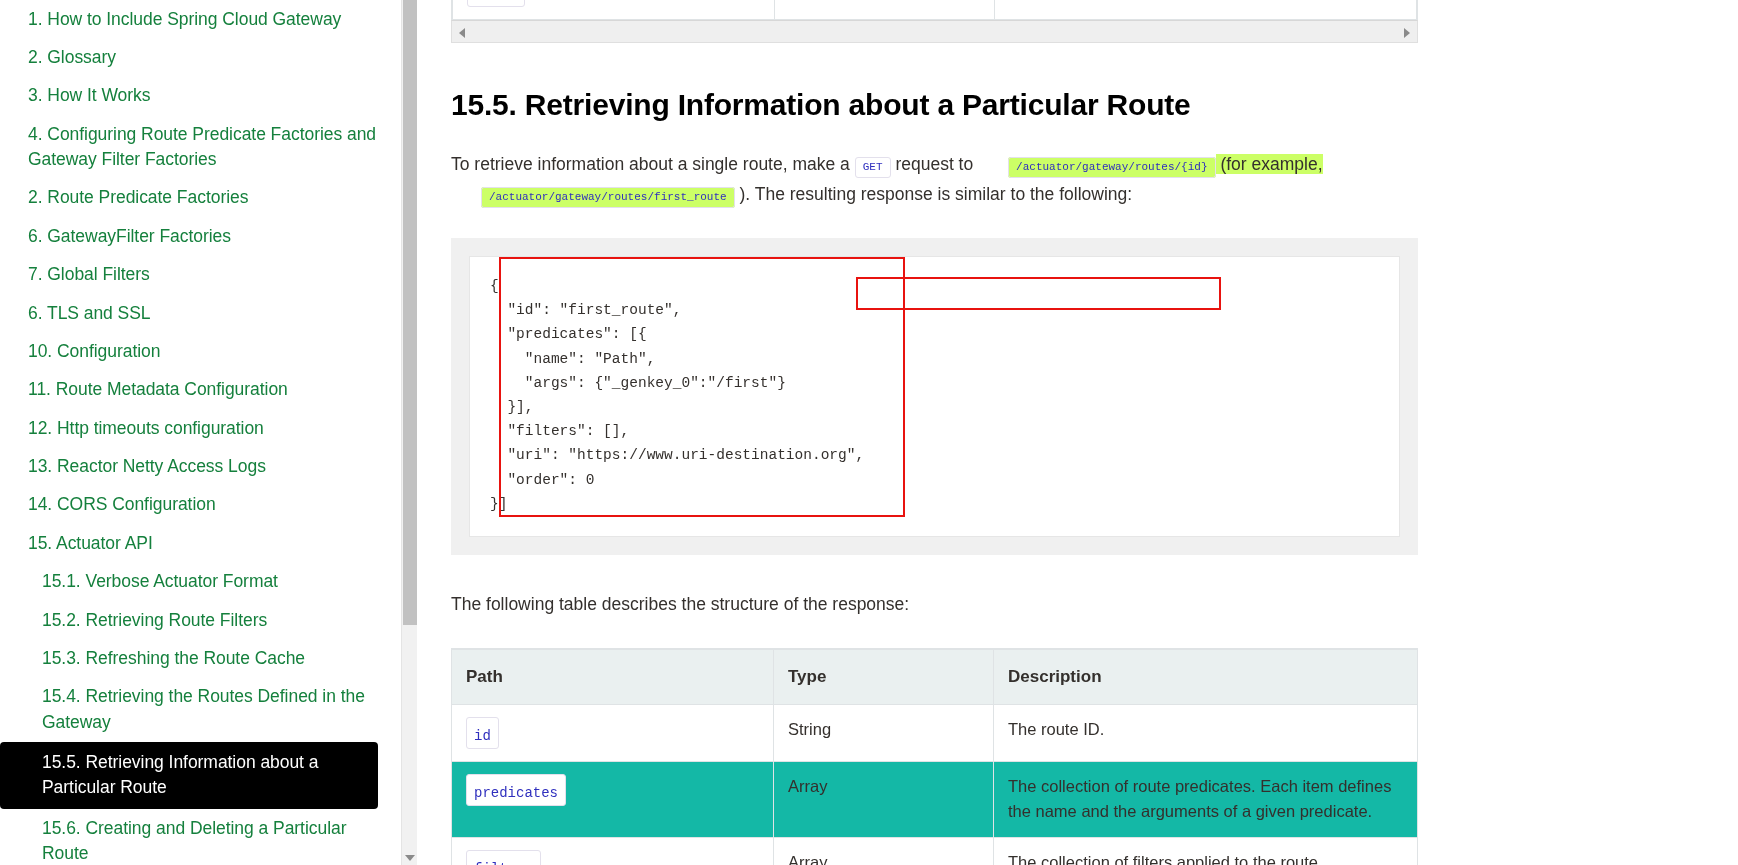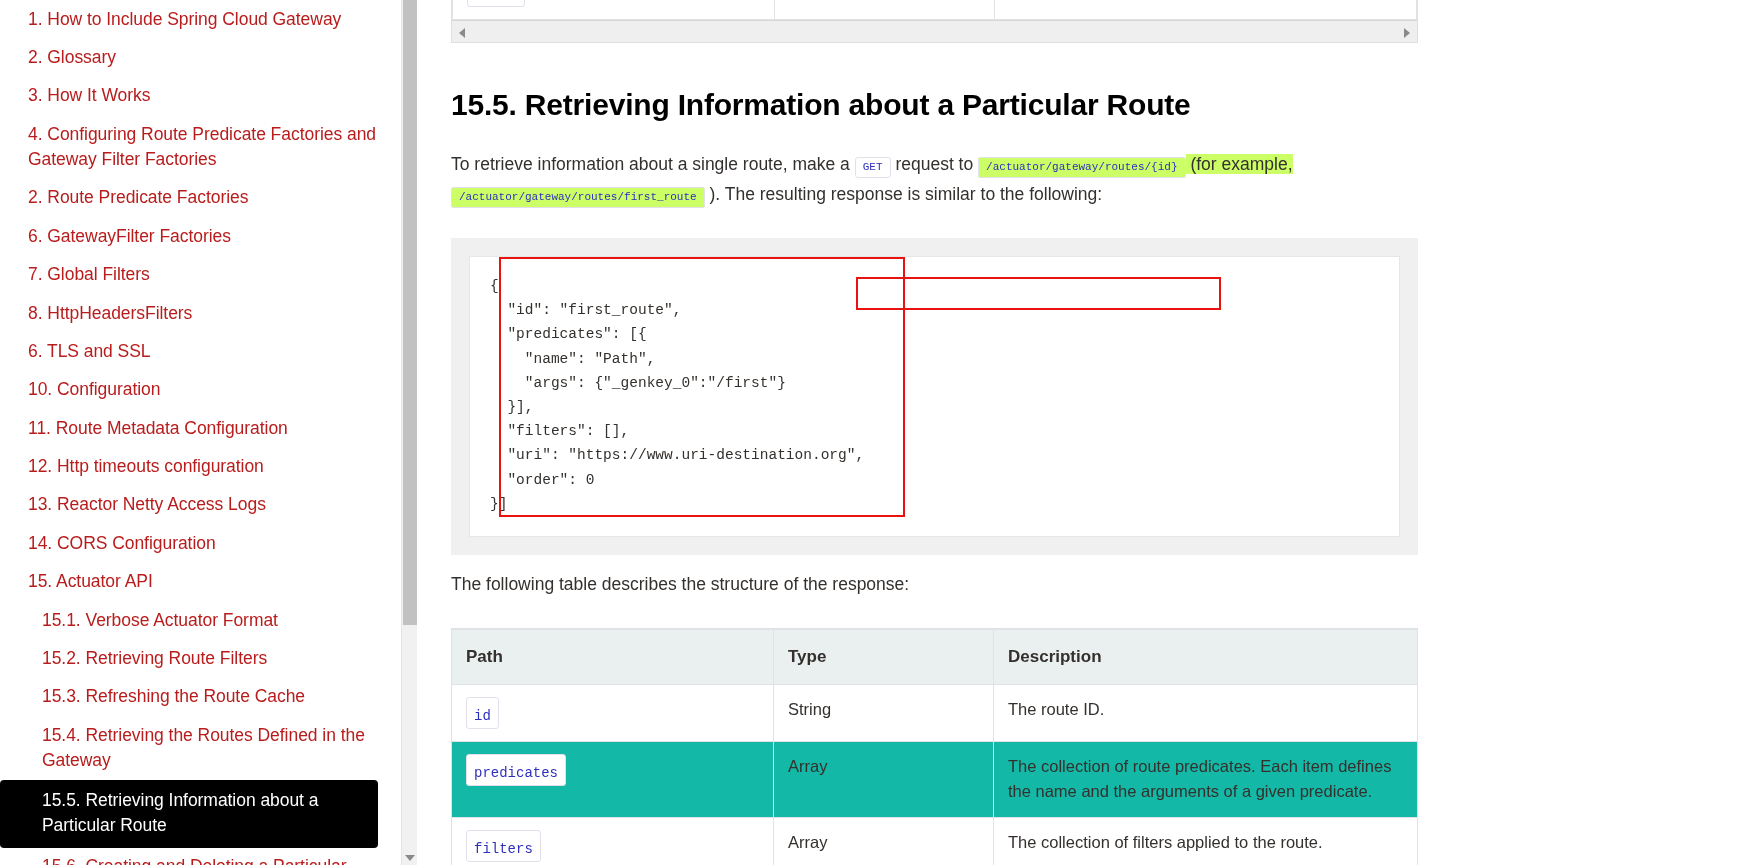--- a/index.html
+++ b/index.html
@@ -28,21 +28,21 @@
     padding: 0;
   }
   .toc-list {
     list-style: none;
     margin: 0;
     padding: 0;
   }
   .toc-item {
     font-size: 17.5px;
     line-height: 1.45;
-    color: #b91c1c;
+    color: #15803d;
     padding: 6.5px 10px 6.5px 28px;
     cursor: pointer;
     letter-spacing: -0.05px;
   }
   .toc-item.lvl2 {
     padding-left: 42px;
   }
   .toc-item.current {
     background: #000000;
     color: #ffffff;
@@ -176,34 +176,34 @@
   }
 
   
   p.para {
     font-size: 17.5px;
     color: #34302d;
     line-height: 1.75;
     margin: 26px 0 0 0;
     max-width: 900px;
   }
-  p.para.tight { margin-top: 14px; }
+  p.para.tight { margin-top: 34px; }
 
   .mono-inline {
     font-family: "Liberation Mono", monospace;
     font-size: 11px;
     color: #2f2fbe;
     background: #ffffff;
     border: 1px solid #e3e0ec;
     border-radius: 3px;
     padding: 3px 7px 4px 7px;
     white-space: nowrap;
   }
   .hl { background: #ccff66; }
-  .mono-inline.hl { background: #ccff66; }
+  .mono-inline.hl { background: #ccff66; margin-left: 30px; }
 
   
   #redbox-request {
     position: absolute;
     left: 405px;
     top: 128px;
     width: 365px;
     height: 33px;
     border: 2px solid #e8130f;
     pointer-events: none;
@@ -257,21 +257,20 @@
 
   <nav id="toc">
     <ul class="toc-list" id="toc-list">
         <li class="toc-item">1. How to Include Spring Cloud Gateway</li>
         <li class="toc-item">2. Glossary</li>
         <li class="toc-item">3. How It Works</li>
         <li class="toc-item">4. Configuring Route Predicate Factories and Gateway Filter Factories</li>
         <li class="toc-item">2. Route Predicate Factories</li>
         <li class="toc-item">6. GatewayFilter Factories</li>
         <li class="toc-item">7. Global Filters</li>
-        <li class="toc-item">8. HttpHeadersFilters</li>
         <li class="toc-item">6. TLS and SSL</li>
         <li class="toc-item">10. Configuration</li>
         <li class="toc-item">11. Route Metadata Configuration</li>
         <li class="toc-item">12. Http timeouts configuration</li>
         <li class="toc-item">13. Reactor Netty Access Logs</li>
         <li class="toc-item">14. CORS Configuration</li>
         <li class="toc-item">15. Actuator API</li>
         <li class="toc-item lvl2">15.1. Verbose Actuator Format</li>
         <li class="toc-item lvl2">15.2. Retrieving Route Filters</li>
         <li class="toc-item lvl2">15.3. Refreshing the Route Cache</li>

